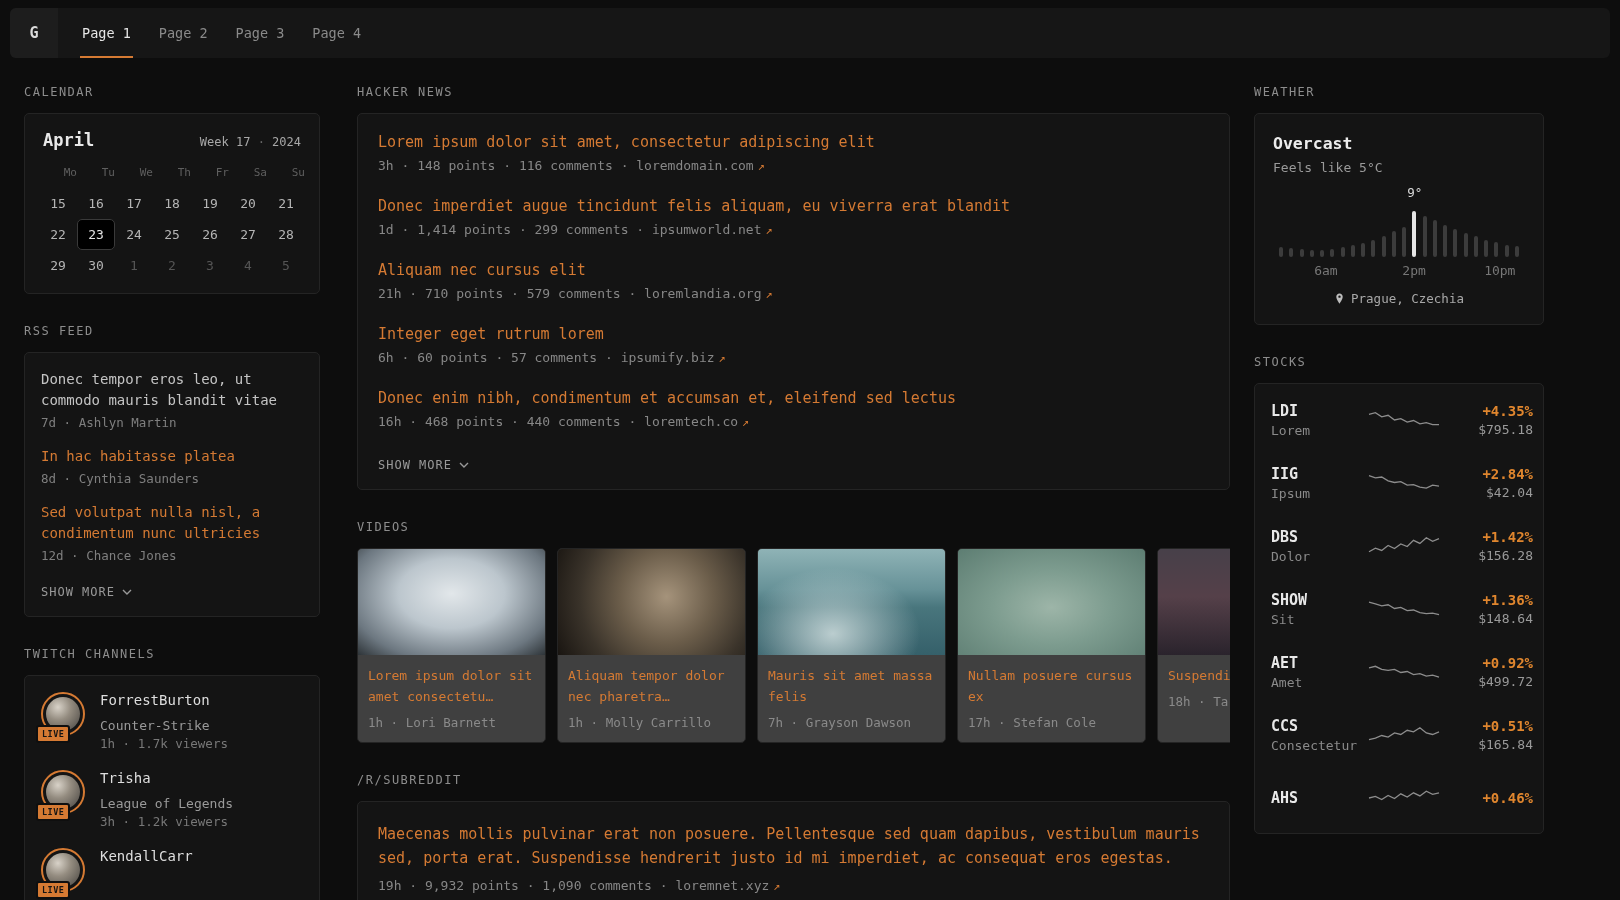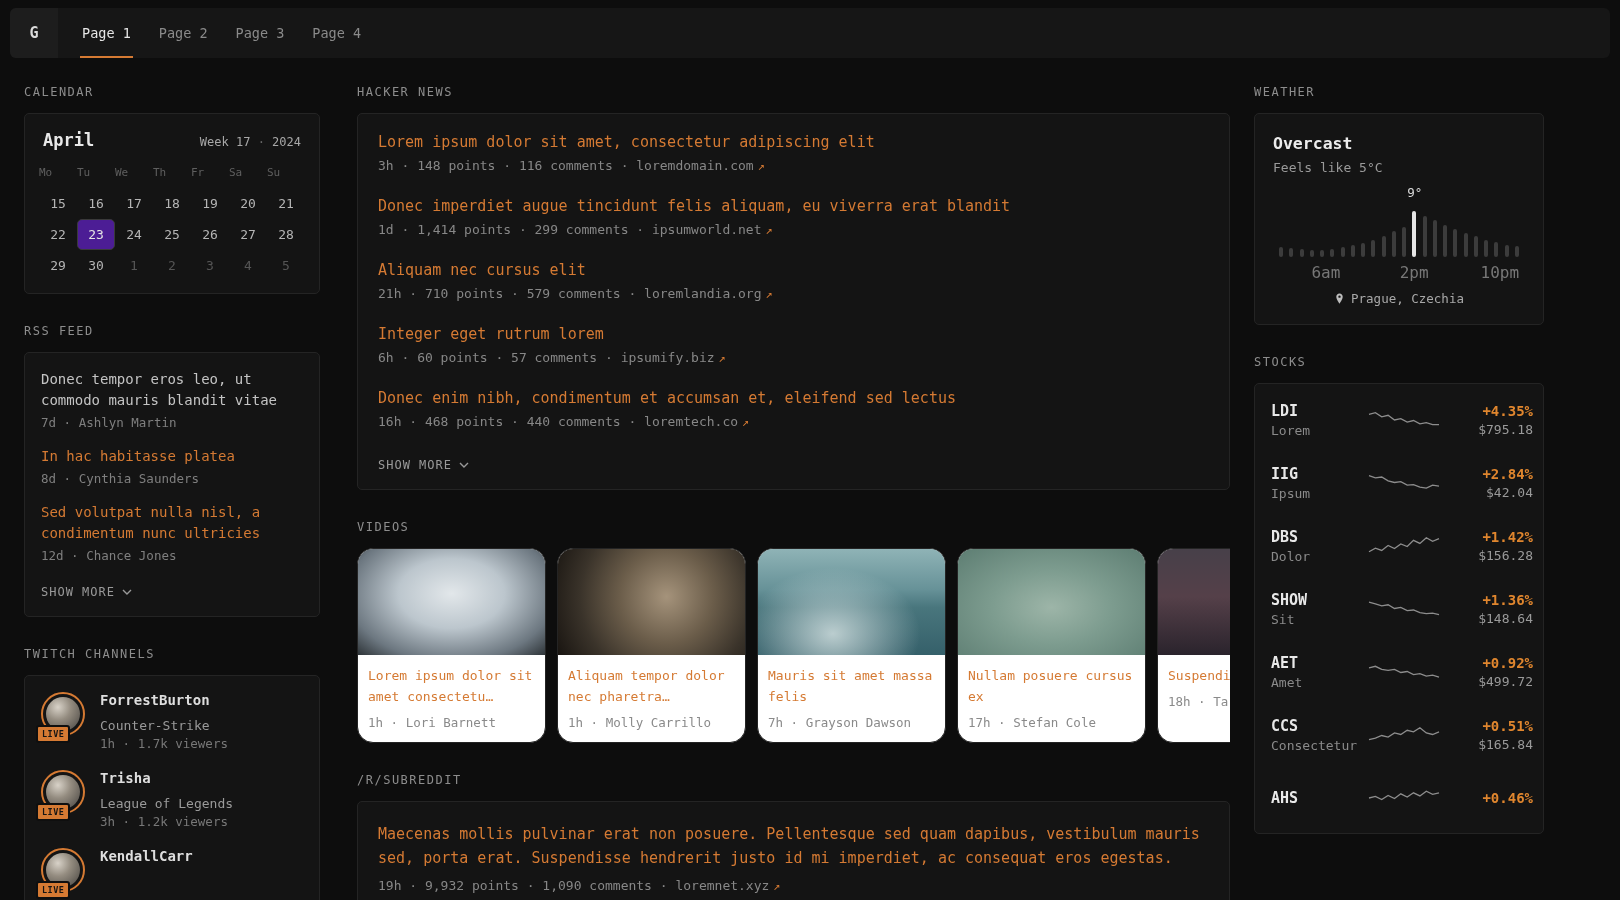--- a/index.html
+++ b/index.html
@@ -31,47 +31,47 @@
   .widget-title{font-size:12px;letter-spacing:1.5px;color:#8d8d8d;margin-bottom:14px}
   .card{background:#141414;border:1px solid #242424;border-radius:5px}
 
   
   .cal-card{padding:16px 14px 12px}
   .cal-top{display:flex;justify-content:space-between;align-items:baseline;margin-bottom:12px;padding:0 4px}
   .cal-month{font-size:17px;color:#e8e8e8;font-weight:bold}
   .cal-meta{font-size:12px;color:#a8a8a8}
   .cal-meta .sep{color:#666}
   .cal-grid{display:grid;grid-template-columns:repeat(7,1fr)}
-  .cal-dow{font-size:11px;color:#5f5f5f;text-align:left;padding:4px 0 9px}
+  .cal-dow{font-size:11px;color:#5f5f5f;text-align:right;padding:4px 0 9px}
   .cal-day{font-size:13px;color:#b5b5b5;text-align:center;height:31px;line-height:29px;
     border:1px solid transparent;border-radius:5px;cursor:default}
   .cal-day.dim{color:#555}
-  .cal-day.selected{background:#4c1d95;border-color:#3a3a3a;color:#e4e4e4}
+  .cal-day.selected{background:#000000;border-color:#3a3a3a;color:#e4e4e4}
 
   
   .rss-card{padding:16px}
   .feed-item{margin-bottom:16px}
   .feed-title{display:block;font-size:14px;line-height:1.5;color:#c4c4c4}
   .feed-title.accent{color:var(--accent)}
   .meta{font-size:12.5px;color:#7f7f7f;margin-top:4px}
   .show-more{display:inline-flex;align-items:center;gap:7px;font-size:12px;
     letter-spacing:1px;color:#9a9a9a;margin-top:6px;cursor:pointer}
   .chev{display:inline-block}
 
   .hn-card{padding:18px 20px 16px}
   .hn-item{margin-bottom:23px}
   .hn-title{display:block;font-size:15px;line-height:1.4;color:var(--accent)}
   .hn-item .meta{font-size:13px;margin-top:5px;color:#878787}
   .domain{color:#878787}
   .ext{color:var(--accent);font-size:12px;margin-left:4px}
 
   
   .videos-row{display:flex;gap:11px;width:873px;overflow:hidden}
-  .video-card{width:189px;flex:none;background:#ffffff;border:1px solid #242424;
-    border-radius:16px;overflow:hidden;cursor:pointer}
+  .video-card{width:189px;flex:none;background:#404040;border:1px solid #242424;
+    border-radius:5px;overflow:hidden;cursor:pointer}
   .thumb{height:106px;width:100%}
   .thumb-towers-sky{background:radial-gradient(ellipse at 50% 42%,#e2e7ea 0%,#bcc6cd 40%,#6c7780 78%,#2e3438 100%)}
   .thumb-camera-hands{background:radial-gradient(circle at 58% 45%,#a5937b 0%,#6b5d4a 38%,#3a332a 70%,#191511 100%)}
   .thumb-sea-wake{background:radial-gradient(ellipse at 40% 80%,rgba(218,230,230,.8) 0%,rgba(218,230,230,0) 55%),
     linear-gradient(180deg,#8fb3b6 0%,#679298 38%,#49767d 55%,#35606a 100%)}
   .thumb-canoe-lake{background:radial-gradient(ellipse at 50% 55%,#9db5a8 0%,#7d9c8f 45%,#5d7d72 100%)}
   .thumb-foggy-field{background:linear-gradient(180deg,#474049 0%,#554049 45%,#2a232c 100%)}
   .video-body{padding:10px 10px 12px}
   .video-title{font-size:13px;line-height:1.55;color:var(--accent);height:40px;overflow:hidden}
   .video-meta{font-size:12.5px;color:#8a8a8a;margin-top:8px}
@@ -84,36 +84,36 @@
   .tw-card{padding:16px;min-height:260px}
   .tw-row{display:flex;gap:13px;margin-bottom:19px;align-items:flex-start}
   .tw-avatar-wrap{position:relative;width:46px;height:46px;flex:none}
   .tw-ring{width:44px;height:44px;border:2px solid var(--accent);border-radius:50%;
     display:flex;align-items:center;justify-content:center}
   .tw-avatar{width:34px;height:34px;border-radius:50%;
     background:radial-gradient(circle at 35% 30%,#d8d2c8 0%,#948c80 40%,#45423e 100%)}
   .live{position:absolute;left:-5px;bottom:-5px;background:var(--accent);color:#141414;
     font-size:8.5px;font-weight:bold;padding:2px 4px;border-radius:3px;
     border:2px solid #0f0f0f;letter-spacing:.5px}
-  .tw-name{font-size:14px;color:#dedede;font-weight:bold}
+  .tw-name{font-size:14px;color:#dedede;font-weight:normal}
   .tw-game{font-size:13px;color:#9a9a9a;margin-top:10px}
   .tw-meta{font-size:12.5px;color:#787878;margin-top:3px}
 
   
   .weather-card{padding:20px 18px 18px;text-align:left}
   .w-cond{font-size:16.5px;font-weight:bold;color:#ececec}
   .w-feels{font-size:13px;color:#9a9a9a;margin-top:7px}
   .w-chart{position:relative;margin-top:10px;height:72px}
   .w-temp{position:absolute;top:0;transform:translateX(-50%);font-size:12.5px;color:#dcdcdc}
   .w-bars{position:absolute;left:6px;right:6px;bottom:0;height:48px;display:flex;
     align-items:flex-end;justify-content:space-between}
   .wbar{width:4px;border-radius:2px;background:#3c3c3c}
   .wbar.hot{background:#e6e6e6}
   .w-times{position:relative;height:14px;margin-top:6px}
-  .w-time{position:absolute;transform:translateX(-50%);font-size:16px;color:#777}
+  .w-time{position:absolute;transform:translateX(-50%);font-size:13px;color:#777}
   .w-loc{margin-top:14px;display:flex;align-items:center;justify-content:center;gap:6px;
     font-size:12.5px;color:#a8a8a8}
 
   
   .stocks-card{padding:4px 16px}
   .stock-row{display:flex;align-items:center;height:63px}
   .stock-left{width:96px;flex:none}
   .stock-sym{font-size:15px;font-weight:bold;color:#e8e8e8}
   .stock-name{font-size:13px;color:#8a8a8a;margin-top:3px}
   .stock-mid{flex:1;display:flex;justify-content:center;align-items:center}

